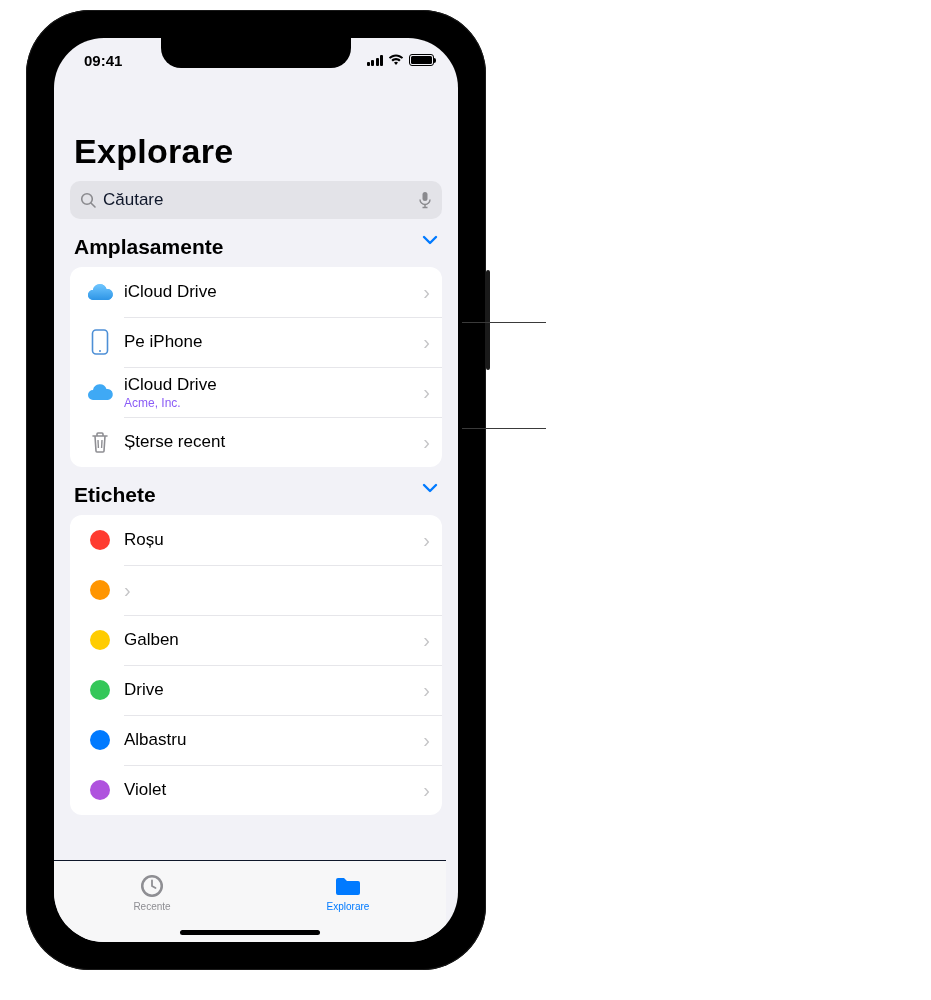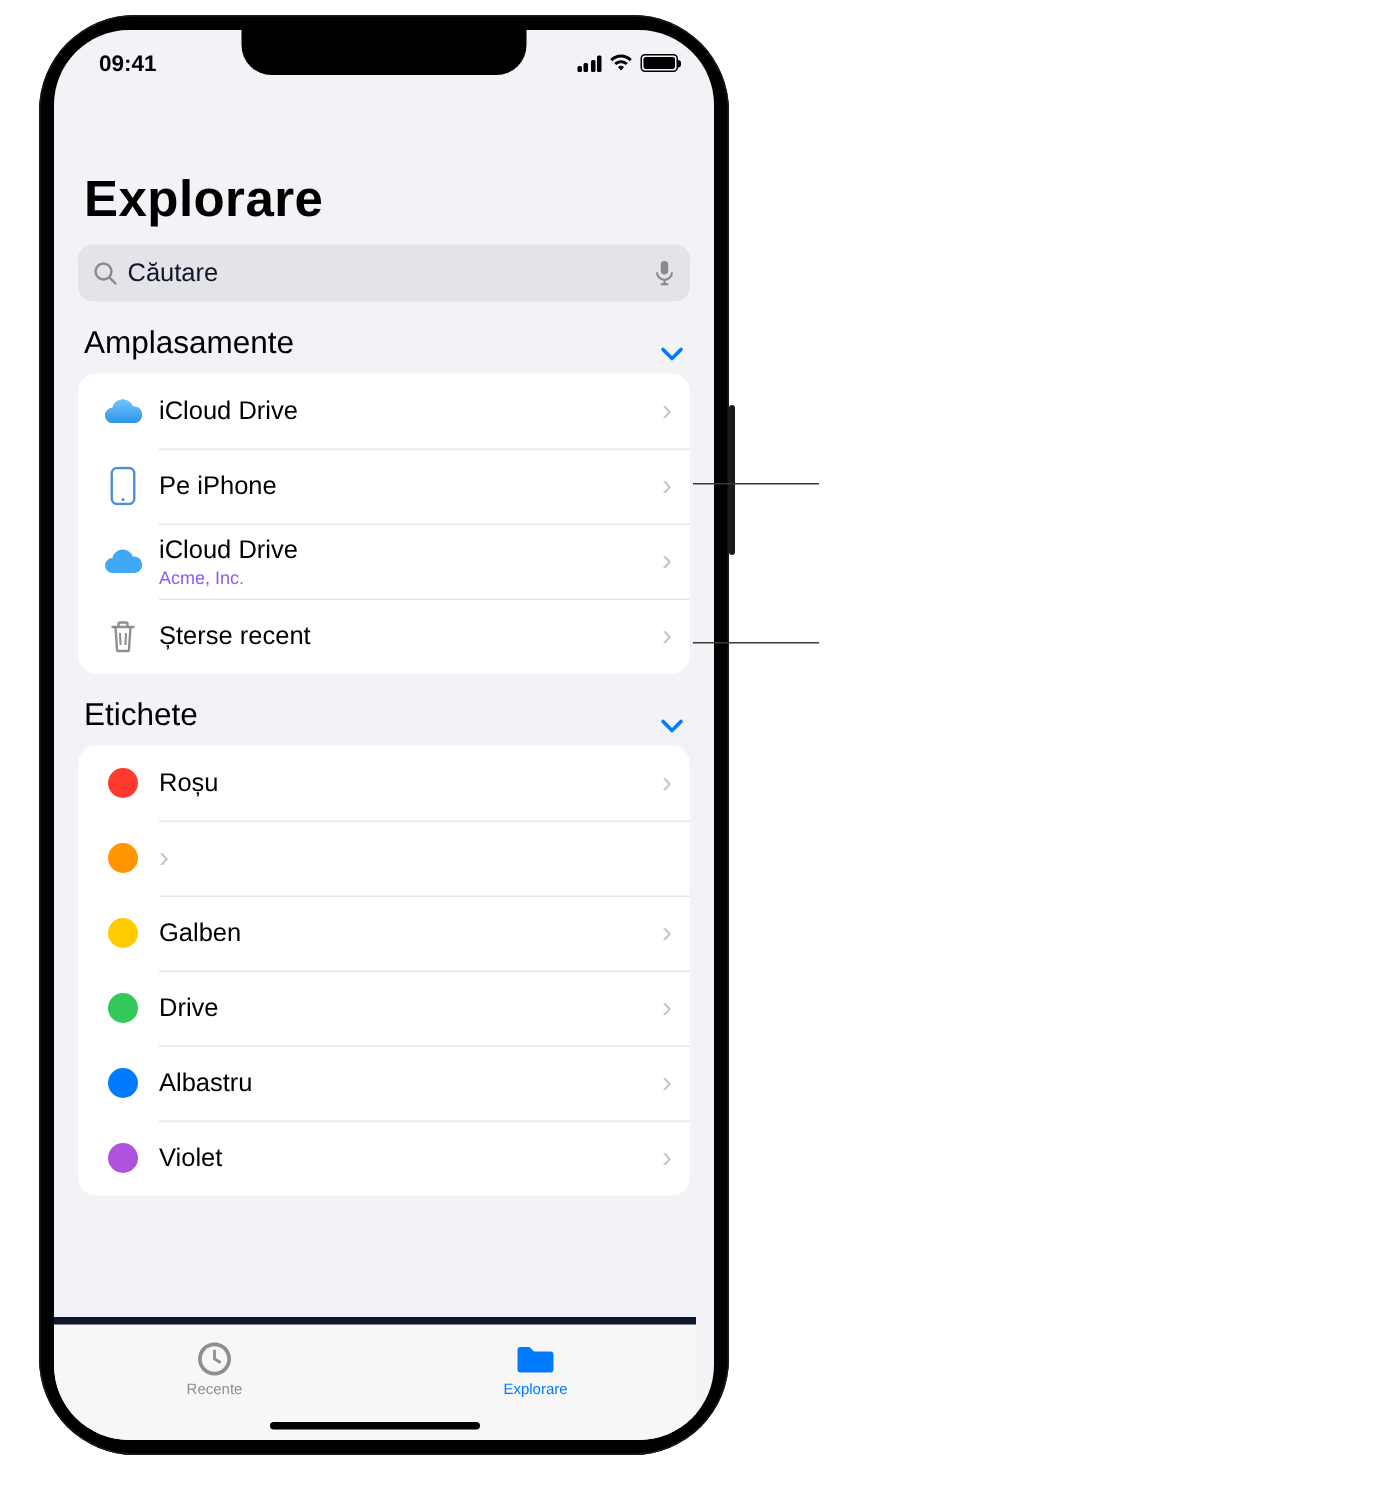--- a/index.html
+++ b/index.html
@@ -19,21 +19,21 @@
   }
   
   .phone {
     position: absolute;
     left: 26px;
     top: 10px;
     width: 460px;
     height: 960px;
     border-radius: 64px;
     background: #000;
-    padding: 10px;
+    padding: 28px;
     box-shadow: 0 0 0 1px #1a1a1a inset;
   }
   .side-btn {
     position: absolute;
     background: #1a1a1a;
     border-radius: 2px;
   }
   .side-btn.r1 { right: -4px; top: 260px; width: 4px; height: 100px; }
   .screen {
     position: relative;
@@ -94,25 +94,25 @@
   }
   .search .mag { margin-right: 6px; }
   .search .ph { flex: 1; font-size: 17px; }
   .search .mic { }
   
   .section {
     margin: 10px 16px 0 16px;
   }
   .sec-header {
     display: flex;
-    align-items: flex-end;
+    align-items: flex-start;
     justify-content: space-between;
     padding: 6px 4px 8px 4px;
     font-size: 21px;
-    font-weight: 400;
+    font-weight: 700;
   }
   .sec-chevron { color: #007aff; font-size: 15px; }
   .card {
     background: #fff;
     border-radius: 12px;
     overflow: hidden;
   }
   .row {
     display: flex;
     align-items: center;
@@ -137,21 +137,21 @@
   .row .sub { font-size:12px; color:#8b5cf6; margin-top:1px; }
   .row .chev { color:#c6c6c8; font-size:20px; font-weight:300; }
   
   .dot { width:20px; height:20px; border-radius:50%; }
   
   .tabbar {
     position: absolute;
     bottom: 0; left:0; right:12px;
     height: 82px;
     background: rgba(247,247,248,0.96);
-    border-top: 5px solid #0f172a;
+    border-top: 1px solid #0f172a;
     display:flex;
     padding-bottom: 18px;
   }
   .tab {
     flex:1;
     display:flex;
     flex-direction:column;
     align-items:center;
     justify-content:center;
     gap:2px;

